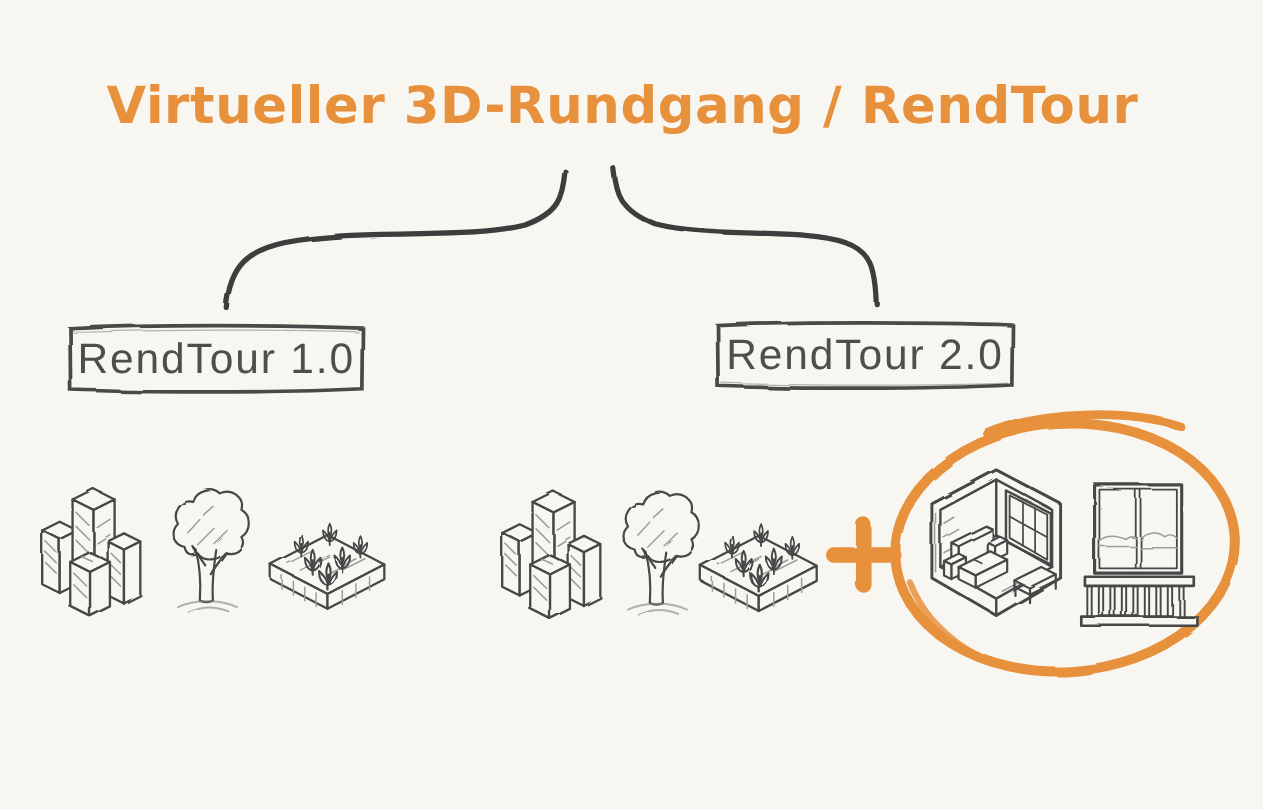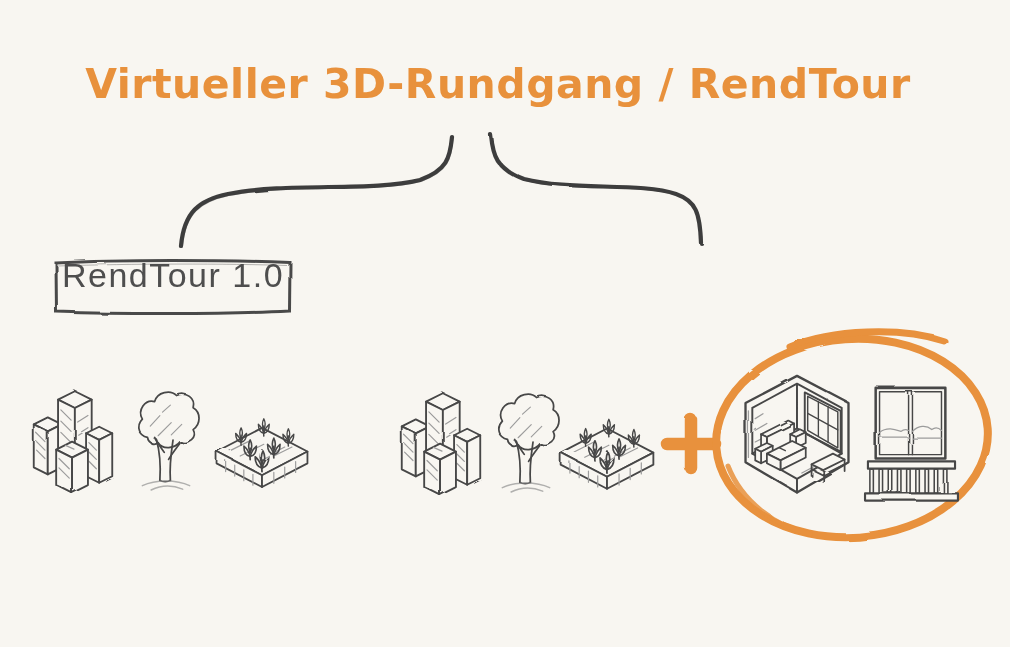--- a/index.html
+++ b/index.html
@@ -6,21 +6,21 @@
   .canvas{
     position:relative;width:996px;height:647px;background:#F8F6F1;
     overflow:hidden;font-family:"Liberation Sans",sans-serif;
   }
   .title{
     position:absolute;left:0;right:0;top:60px;text-align:center;
     font-size:41px;font-weight:bold;letter-spacing:.5px;color:#E8913C;
     font-family:"DejaVu Sans","Liberation Sans",sans-serif;
   }
   .overlay{position:absolute;left:0;top:0;}
-  .node-box{position:absolute;display:flex;justify-content:center;}
+  .node-box{position:absolute;display:flex;align-items:center;justify-content:center;}
   .node-box .border{position:absolute;left:0;top:0;width:100%;height:100%;}
   .node-label{
     position:relative;font-size:34px;color:#4E4E4E;letter-spacing:1.5px;
     font-family:"Liberation Sans",sans-serif;
   }
   .icon{position:absolute;overflow:visible;}
   .sketch{filter:url(#rough);}
   svg{display:block;}
   .ink{stroke:#474747;fill:none;stroke-width:2;stroke-linecap:round;stroke-linejoin:round;}
   .inkf{stroke:#474747;fill:#F8F6F1;stroke-width:2;stroke-linecap:round;stroke-linejoin:round;}
@@ -143,20 +143,27 @@
   </svg>
 
   <div class="node-box" style="left:52px;top:256px;width:242px;height:62px;">
     <svg class="border sketch" viewBox="0 0 242 62" preserveAspectRatio="none">
       <path d="M4,7 C68,3.5 172,4 238,6.5 L237.5,55 C172,58.5 64,58 4.5,56 Z" fill="none" stroke="#4A4A4A" stroke-width="3"></path>
       <path d="M6,10 C80,7.5 175,7.5 235,9.5" fill="none" stroke="#4A4A4A" stroke-width="1" opacity=".4"></path>
     </svg>
     <span class="node-label">RendTour 1.0</span>
   </div>
 
+  <div class="node-box" style="left:570px;top:254px;width:244px;height:61px;">
+    <svg class="border sketch" viewBox="0 0 244 61" preserveAspectRatio="none">
+      <path d="M4,6.5 C70,3.5 175,4 240,6 L239.5,54 C172,57.5 66,57 4.5,55 Z" fill="none" stroke="#4A4A4A" stroke-width="3"></path>
+      <path d="M7,52.5 C85,55 180,54.5 236,52.5" fill="none" stroke="#4A4A4A" stroke-width="1" opacity=".4"></path>
+    </svg>
+    <span class="node-label">RendTour 2.0</span>
+  </div>
 
   <svg class="icon sketch" style="left:26px;top:380px;" width="94" height="114" viewBox="0 0 100 122">
       <use href="#sym-buildings"></use>
     </svg>
   <svg class="icon sketch" style="left:131px;top:384px;" width="70" height="114" viewBox="0 0 80 122">
       <use href="#sym-tree"></use>
     </svg>
   <svg class="icon sketch" style="left:212px;top:400px;" width="100" height="94" viewBox="0 0 110 96">
       <use href="#sym-garden"></use>
     </svg>

